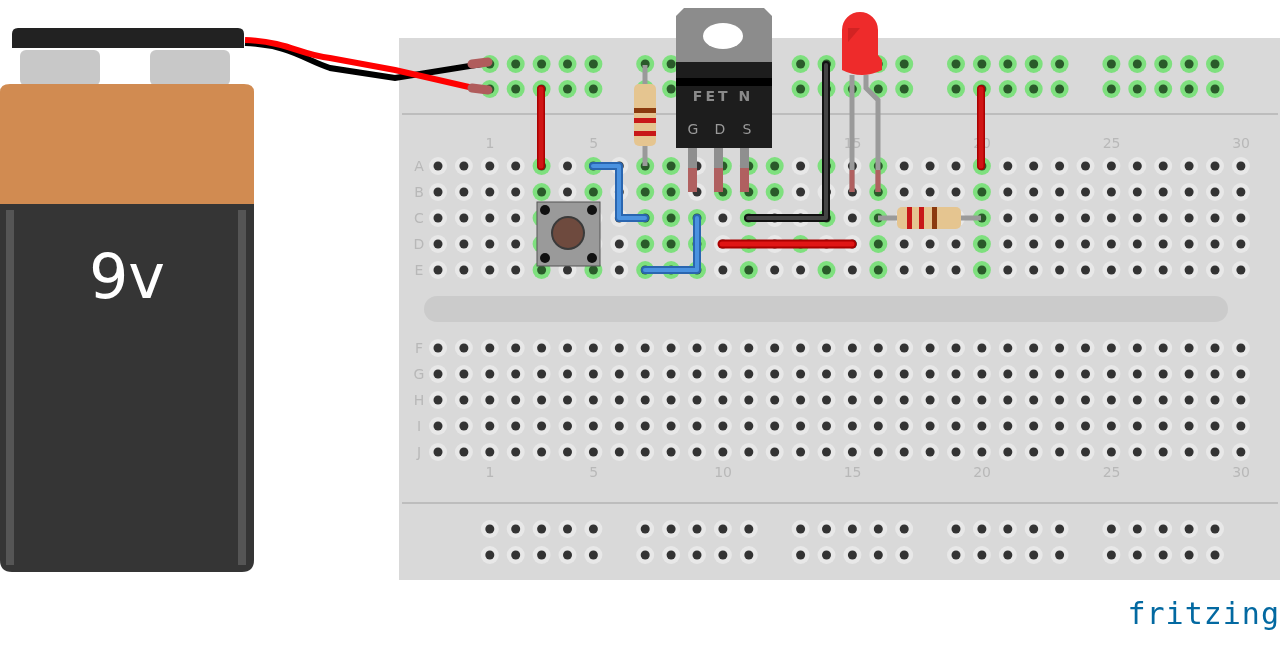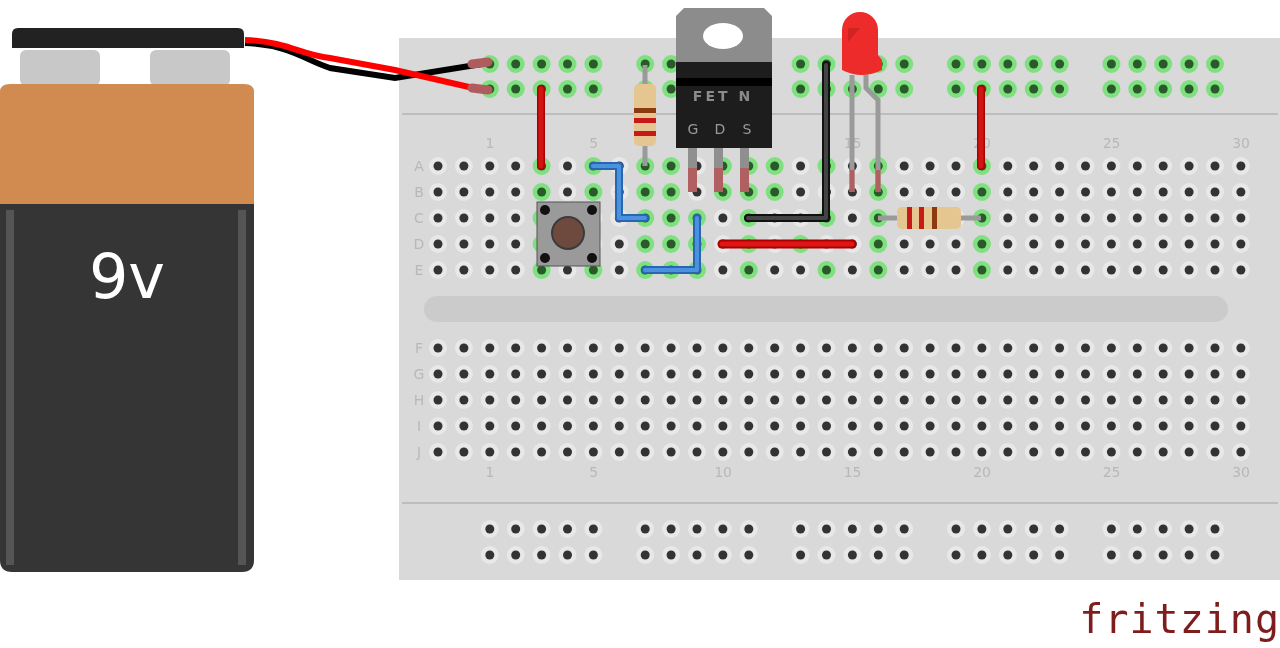--- a/index.html
+++ b/index.html
@@ -1,19 +1,19 @@
 <!DOCTYPE html>
 <html><head>
 <meta charset="utf-8">
 <style>
   html,body{margin:0;padding:0;background:#fff;}
   body{width:1280px;height:648px;position:relative;overflow:hidden;font-family:"DejaVu Sans",sans-serif;}
   #stage{position:absolute;left:0;top:0;}
   .lbl{fill:#b8b8b8;font-family:"DejaVu Sans",sans-serif;font-size:14px;}
-  .brand{position:absolute;right:0;top:596px;font-family:"DejaVu Sans Mono",monospace;font-size:40px;color:#7f1d1d;letter-spacing:1px;}
+  .brand{position:absolute;right:0;top:596px;font-family:"DejaVu Sans Mono",monospace;font-size:30px;color:#0369a1;letter-spacing:1px;}
 </style>
 </head>
 <body>
 
 <svg id="stage" width="1280" height="648" viewBox="0 0 1280 648" xmlns="http://www.w3.org/2000/svg">
 
   <g>
     <rect x="399" y="38" width="881" height="542" fill="#d9d9d9"></rect>
     <line x1="402" y1="114" x2="1278" y2="114" stroke="#bdbdbd" stroke-width="2"></line>
     <line x1="402" y1="503" x2="1278" y2="503" stroke="#bdbdbd" stroke-width="2"></line>

